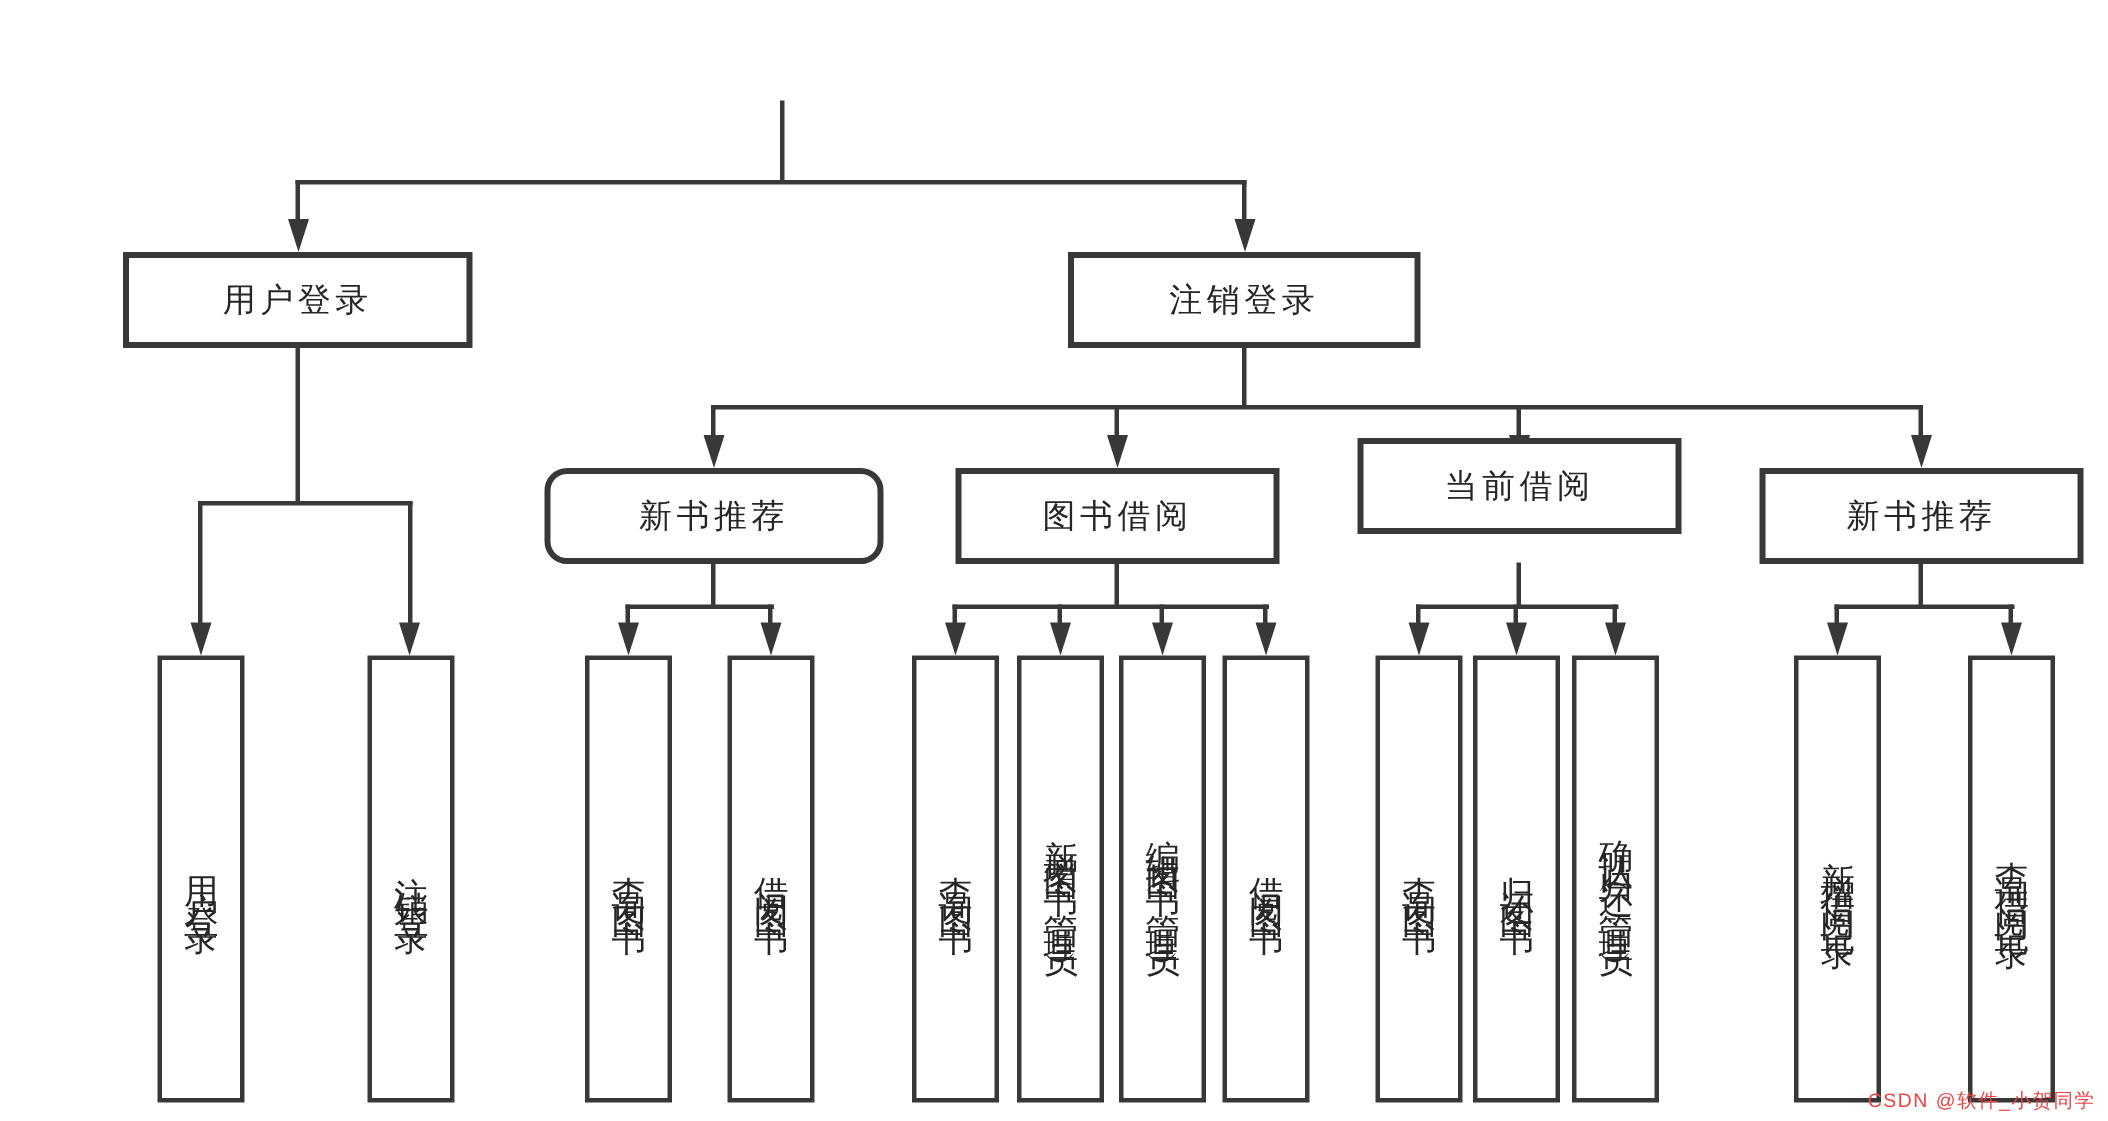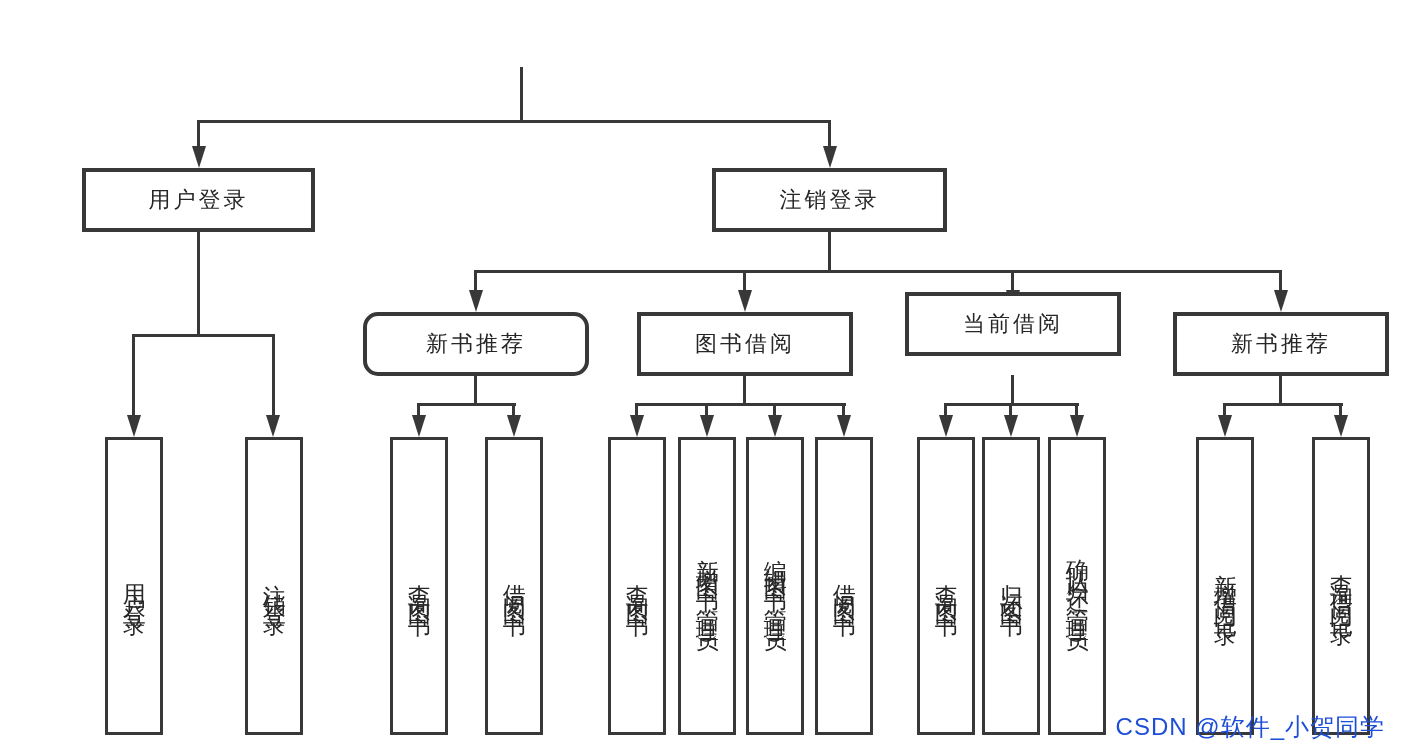--- a/index.html
+++ b/index.html
@@ -18,22 +18,22 @@
     writing-mode:vertical-rl; text-orientation:mixed;
     font-size:23px; letter-spacing:10px; line-height:1.1; color:#262626;
   }
   .line { position:absolute; background:#383838; }
   .arrow {
     position:absolute; width:0; height:0;
     border-left:7px solid transparent; border-right:7px solid transparent;
     border-top:22px solid #383838;
   }
   .watermark {
-    position:absolute; right:20px; bottom:4px;
-    font-size:24px; color:#1d4ed8; letter-spacing:1px; white-space:nowrap;
+    position:absolute; right:8px; bottom:4px;
+    font-size:13px; color:#ef4444; letter-spacing:1px; white-space:nowrap;
   }
 </style>
 </head>
 <body>
 
 <div class="canvas">
 
 
   <div class="line" style="left:520px; top:67px; width:3px; height:55px;"></div>
   <div class="line" style="left:197px; top:120px; width:634px; height:3px;"></div>

